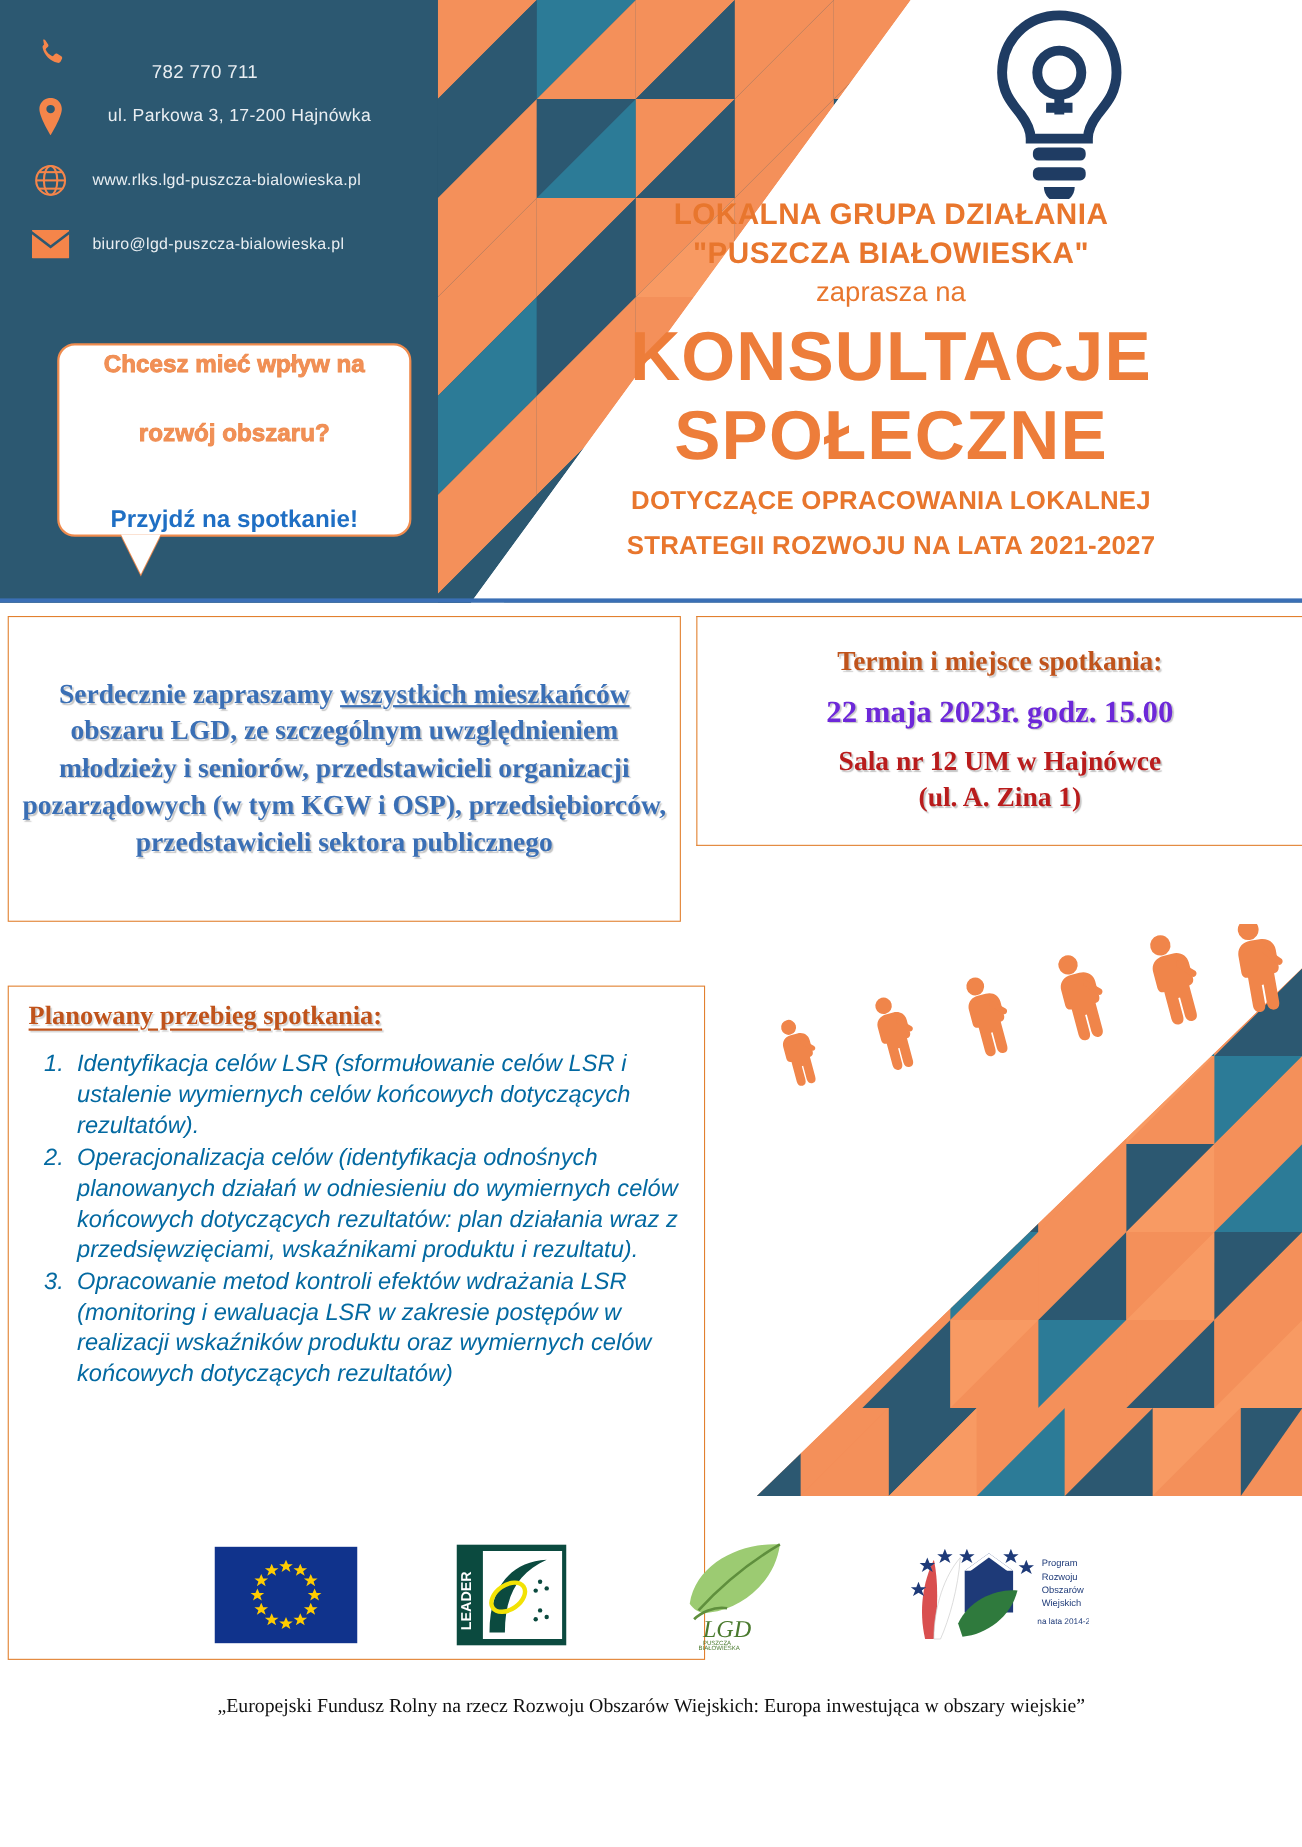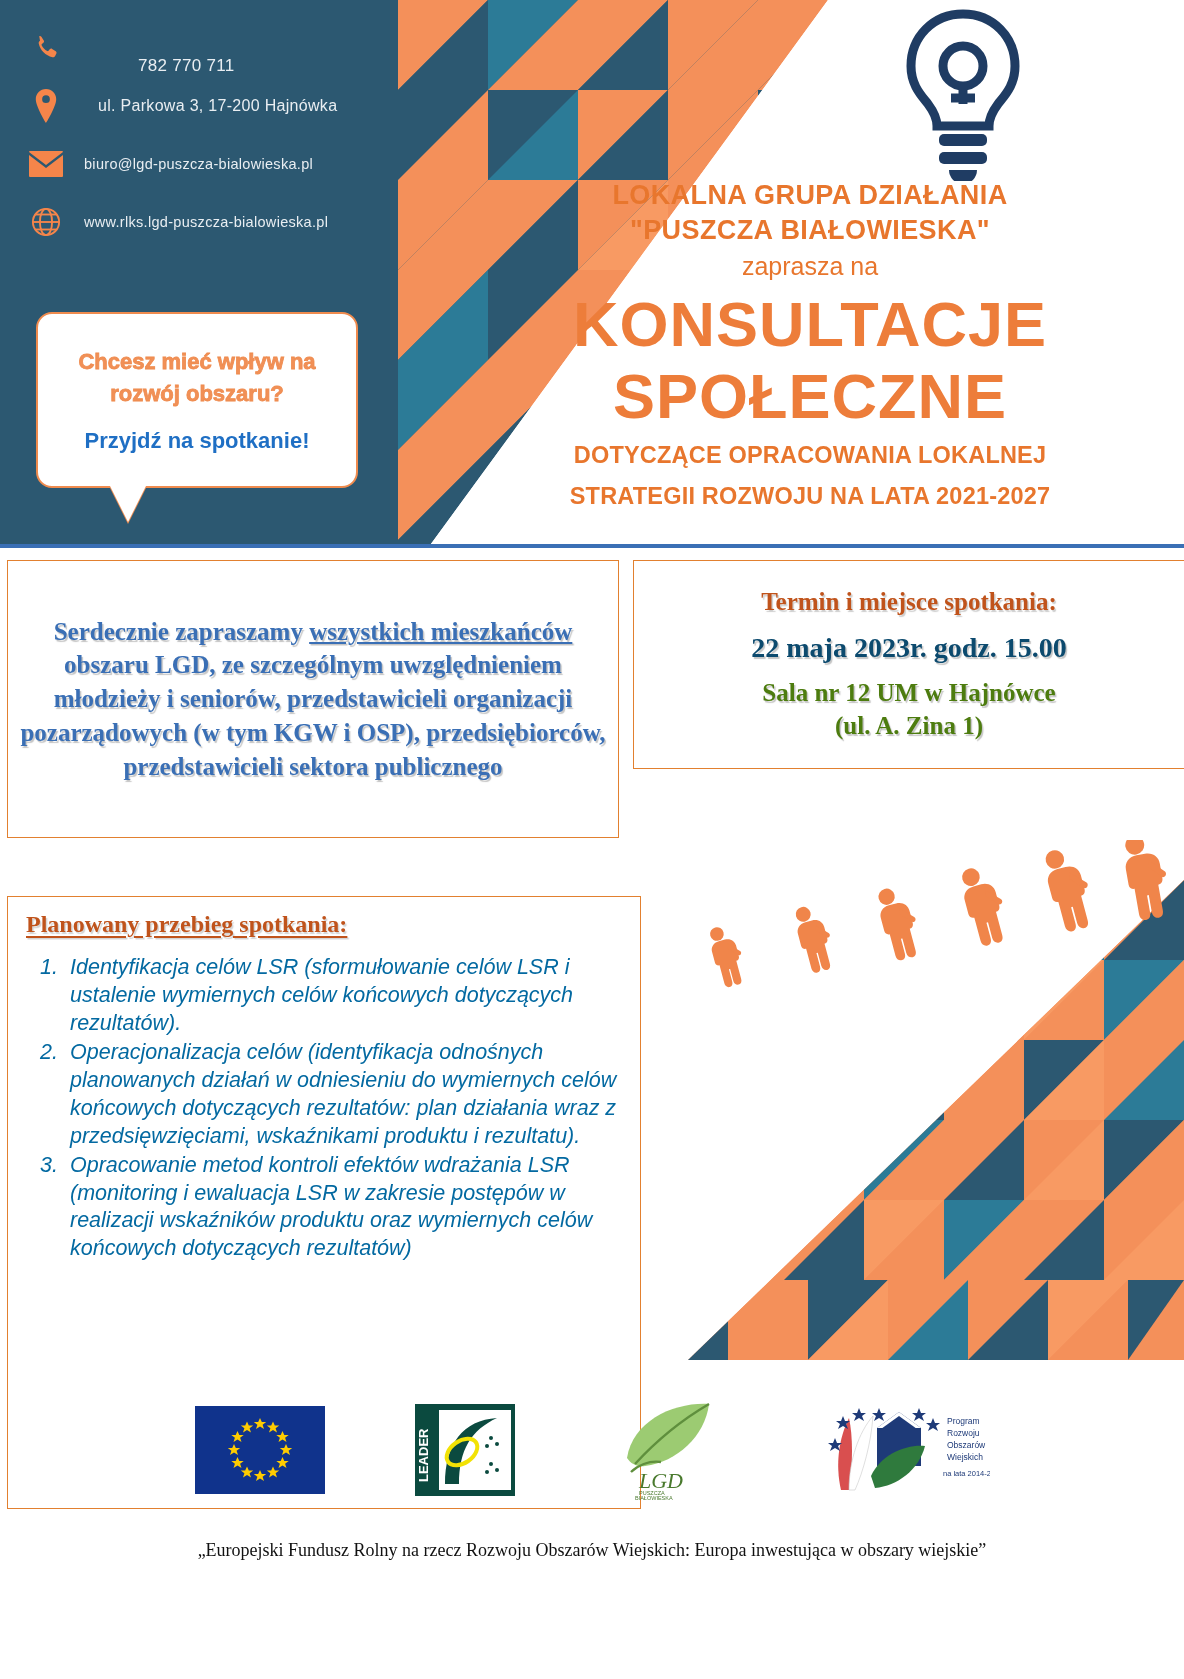--- a/index.html
+++ b/index.html
@@ -40,23 +40,23 @@
     color:#e9eef2; font-size:15.5px; letter-spacing:.3px; padding-left:12px;
     white-space:nowrap;
   }
   .c-phone .contact-txt { font-size:17px; padding-left:70px;margin-top:36px; }
   .c-addr  .contact-txt { font-size:16px; padding-left:30px; }
   .c-mail  .contact-txt { font-size:14.5px; padding-left:16px; }
   .c-web   .contact-txt { font-size:14.5px; padding-left:16px; }
 
   
   .bubble {
-    position:absolute; left:36px; top:312px; width:322px; height:176px;
+    position:absolute; left:52px; top:312px; width:322px; height:176px;
     background:#ffffff; border:2.5px solid #ef8b4e; border-radius:16px;
-    display:flex; flex-direction:column; align-items:center; justify-content:center;
+    display:flex; flex-direction:column; align-items:center; justify-content:center;gap:31px;
   }
   .bubble-line {
     font-size:22px; font-weight:bold; text-align:center; line-height:1.45;
     color:#f19057;
     -webkit-text-stroke:0.8px #ef8b4e;
   }
   .bubble-cta {
     font-size:22px; font-weight:bold; 
     color:#1f6fc4; margin-top:18px;
   }
@@ -113,26 +113,26 @@
     display:flex; flex-direction:column; align-items:center; justify-content:center;
     text-align:center;
   }
   .termin-title {
     font-family:"Liberation Serif", serif; font-weight:bold; font-size:25px;
     color:#c0531b; text-shadow:1.5px 1.5px 1px rgba(160,160,160,.5);
     margin-bottom:16px;
   }
   .termin-date {
     font-family:"Liberation Serif", serif; font-weight:bold; font-size:28px;
-    color:#0c4a6e; text-shadow:1.5px 1.5px 1px rgba(150,150,150,.55);
+    color:#6d28d9; text-shadow:1.5px 1.5px 1px rgba(150,150,150,.55);
     margin-bottom:12px;
   }
   .termin-place {
     font-family:"Liberation Serif", serif; font-weight:bold; font-size:25px;
-    color:#4d7c0f; text-shadow:1.5px 1.5px 1px rgba(150,150,150,.55);
+    color:#b91c1c; text-shadow:1.5px 1.5px 1px rgba(150,150,150,.55);
     line-height:1.32;
   }
 
   
   .agenda-box {
     position:absolute; left:7px; top:896px; width:634px; height:613px;
     border:1.6px solid #e2802f;
     padding:14px 12px 10px 18px;
   }
   .agenda-title {
@@ -242,43 +242,43 @@
       <span class="contact-txt">782 770 711</span>
     </div>
 
     <div class="contact-row c-addr">
       <span class="contact-ico">
         <svg width="30" height="34" viewBox="0 0 24 30" fill="#f5854a">
           <path d="M12 0C6.9 0 3 3.9 3 9c0 6.6 9 21 9 21s9-14.4 9-21c0-5.1-3.9-9-9-9zm0 12.4A3.4 3.4 0 1 1 12 5.6a3.4 3.4 0 0 1 0 6.8z"></path>
         </svg>
       </span>
       <span class="contact-txt">ul. Parkowa 3,  17-200 Hajnówka</span>
-    </div>
-
-    <div class="contact-row c-mail">
-      <span class="contact-ico">
-        <svg width="34" height="26" viewBox="0 0 34 26" fill="#f5854a">
-          <rect x="0" y="0" width="34" height="26" rx="1"></rect>
-          <path d="M0 1 L17 14 L34 1 L34 4 L17 17 L0 4 Z" fill="#2c5871"></path>
-        </svg>
-      </span>
-      <span class="contact-txt">biuro@lgd-puszcza-bialowieska.pl</span>
     </div>
 
     <div class="contact-row c-web">
       <span class="contact-ico">
         <svg width="30" height="30" viewBox="0 0 32 32" fill="none" stroke="#f5854a" stroke-width="2">
           <circle cx="16" cy="16" r="14"></circle>
           <ellipse cx="16" cy="16" rx="6.5" ry="14"></ellipse>
           <line x1="2" y1="16" x2="30" y2="16"></line>
           <line x1="4.5" y1="8" x2="27.5" y2="8"></line>
           <line x1="4.5" y1="24" x2="27.5" y2="24"></line>
         </svg>
       </span>
       <span class="contact-txt">www.rlks.lgd-puszcza-bialowieska.pl</span>
+    </div>
+
+    <div class="contact-row c-mail">
+      <span class="contact-ico">
+        <svg width="34" height="26" viewBox="0 0 34 26" fill="#f5854a">
+          <rect x="0" y="0" width="34" height="26" rx="1"></rect>
+          <path d="M0 1 L17 14 L34 1 L34 4 L17 17 L0 4 Z" fill="#2c5871"></path>
+        </svg>
+      </span>
+      <span class="contact-txt">biuro@lgd-puszcza-bialowieska.pl</span>
     </div>
   </div>
 
   <div class="bubble">
     <div class="bubble-line">Chcesz mieć wpływ na</div>
     <div class="bubble-line">rozwój obszaru?</div>
     <div class="bubble-cta">Przyjdź na spotkanie!</div>
   </div>
   <div class="bubble-tail"></div>
 

